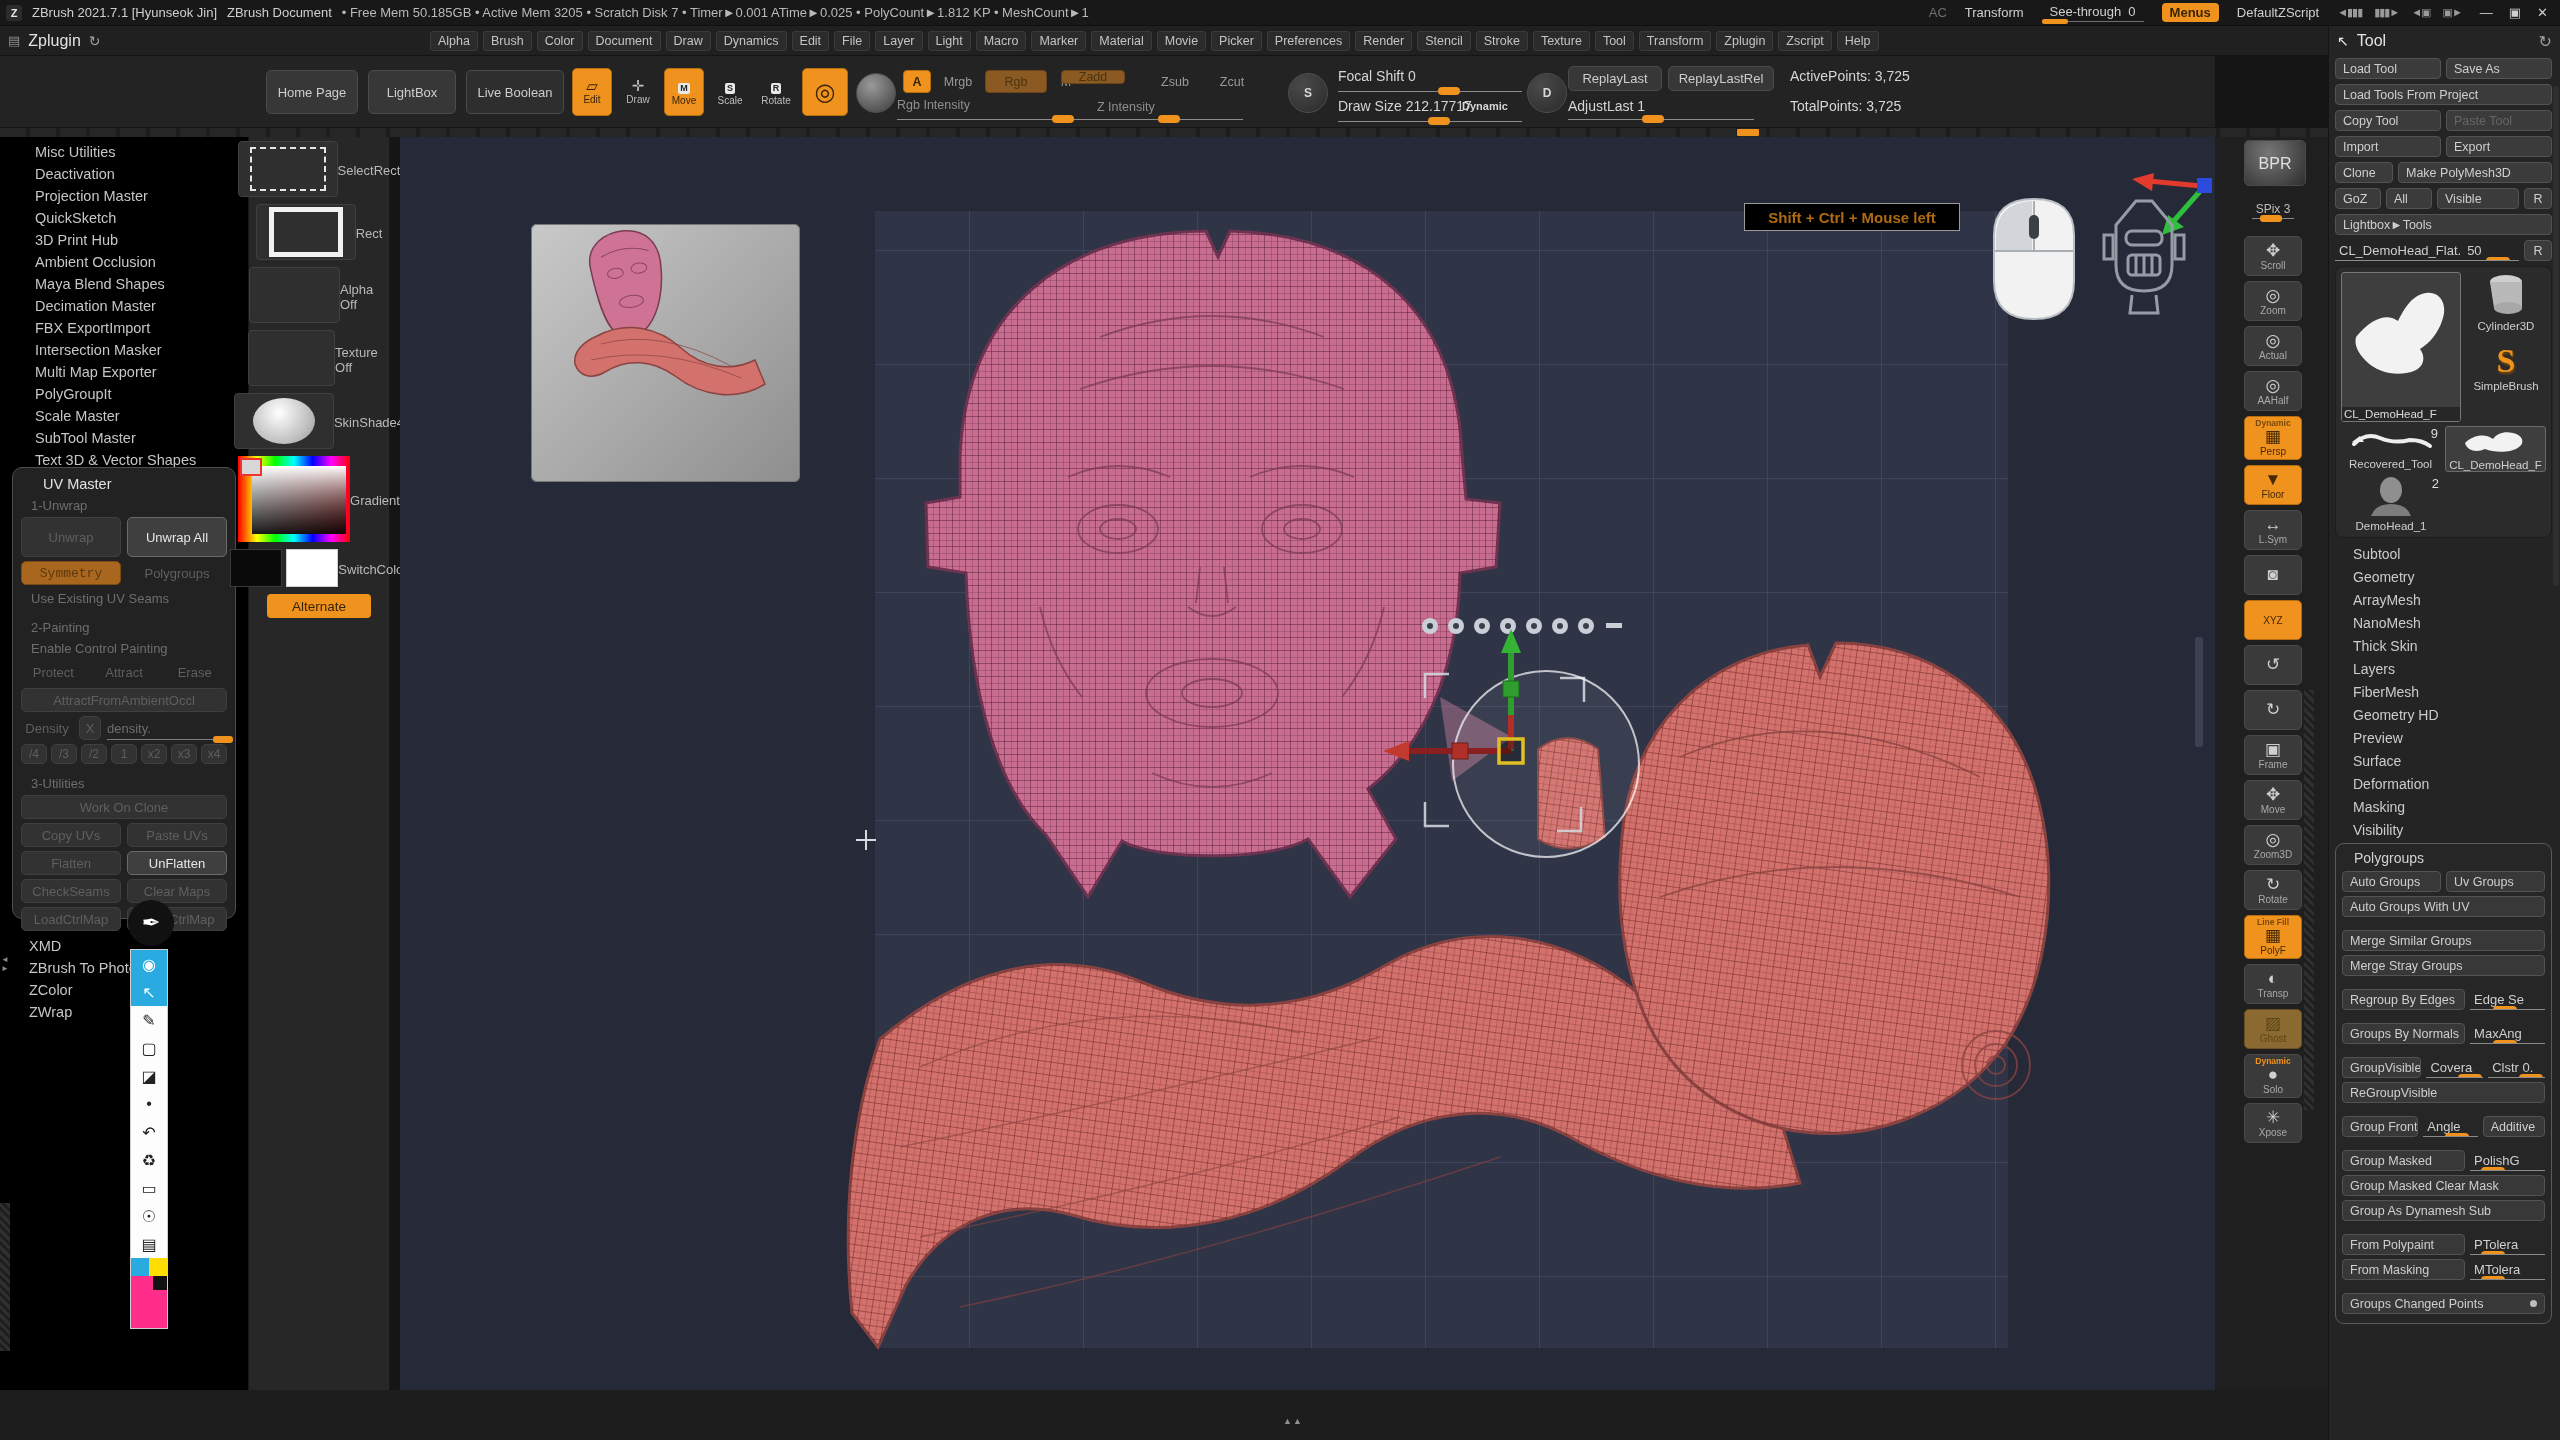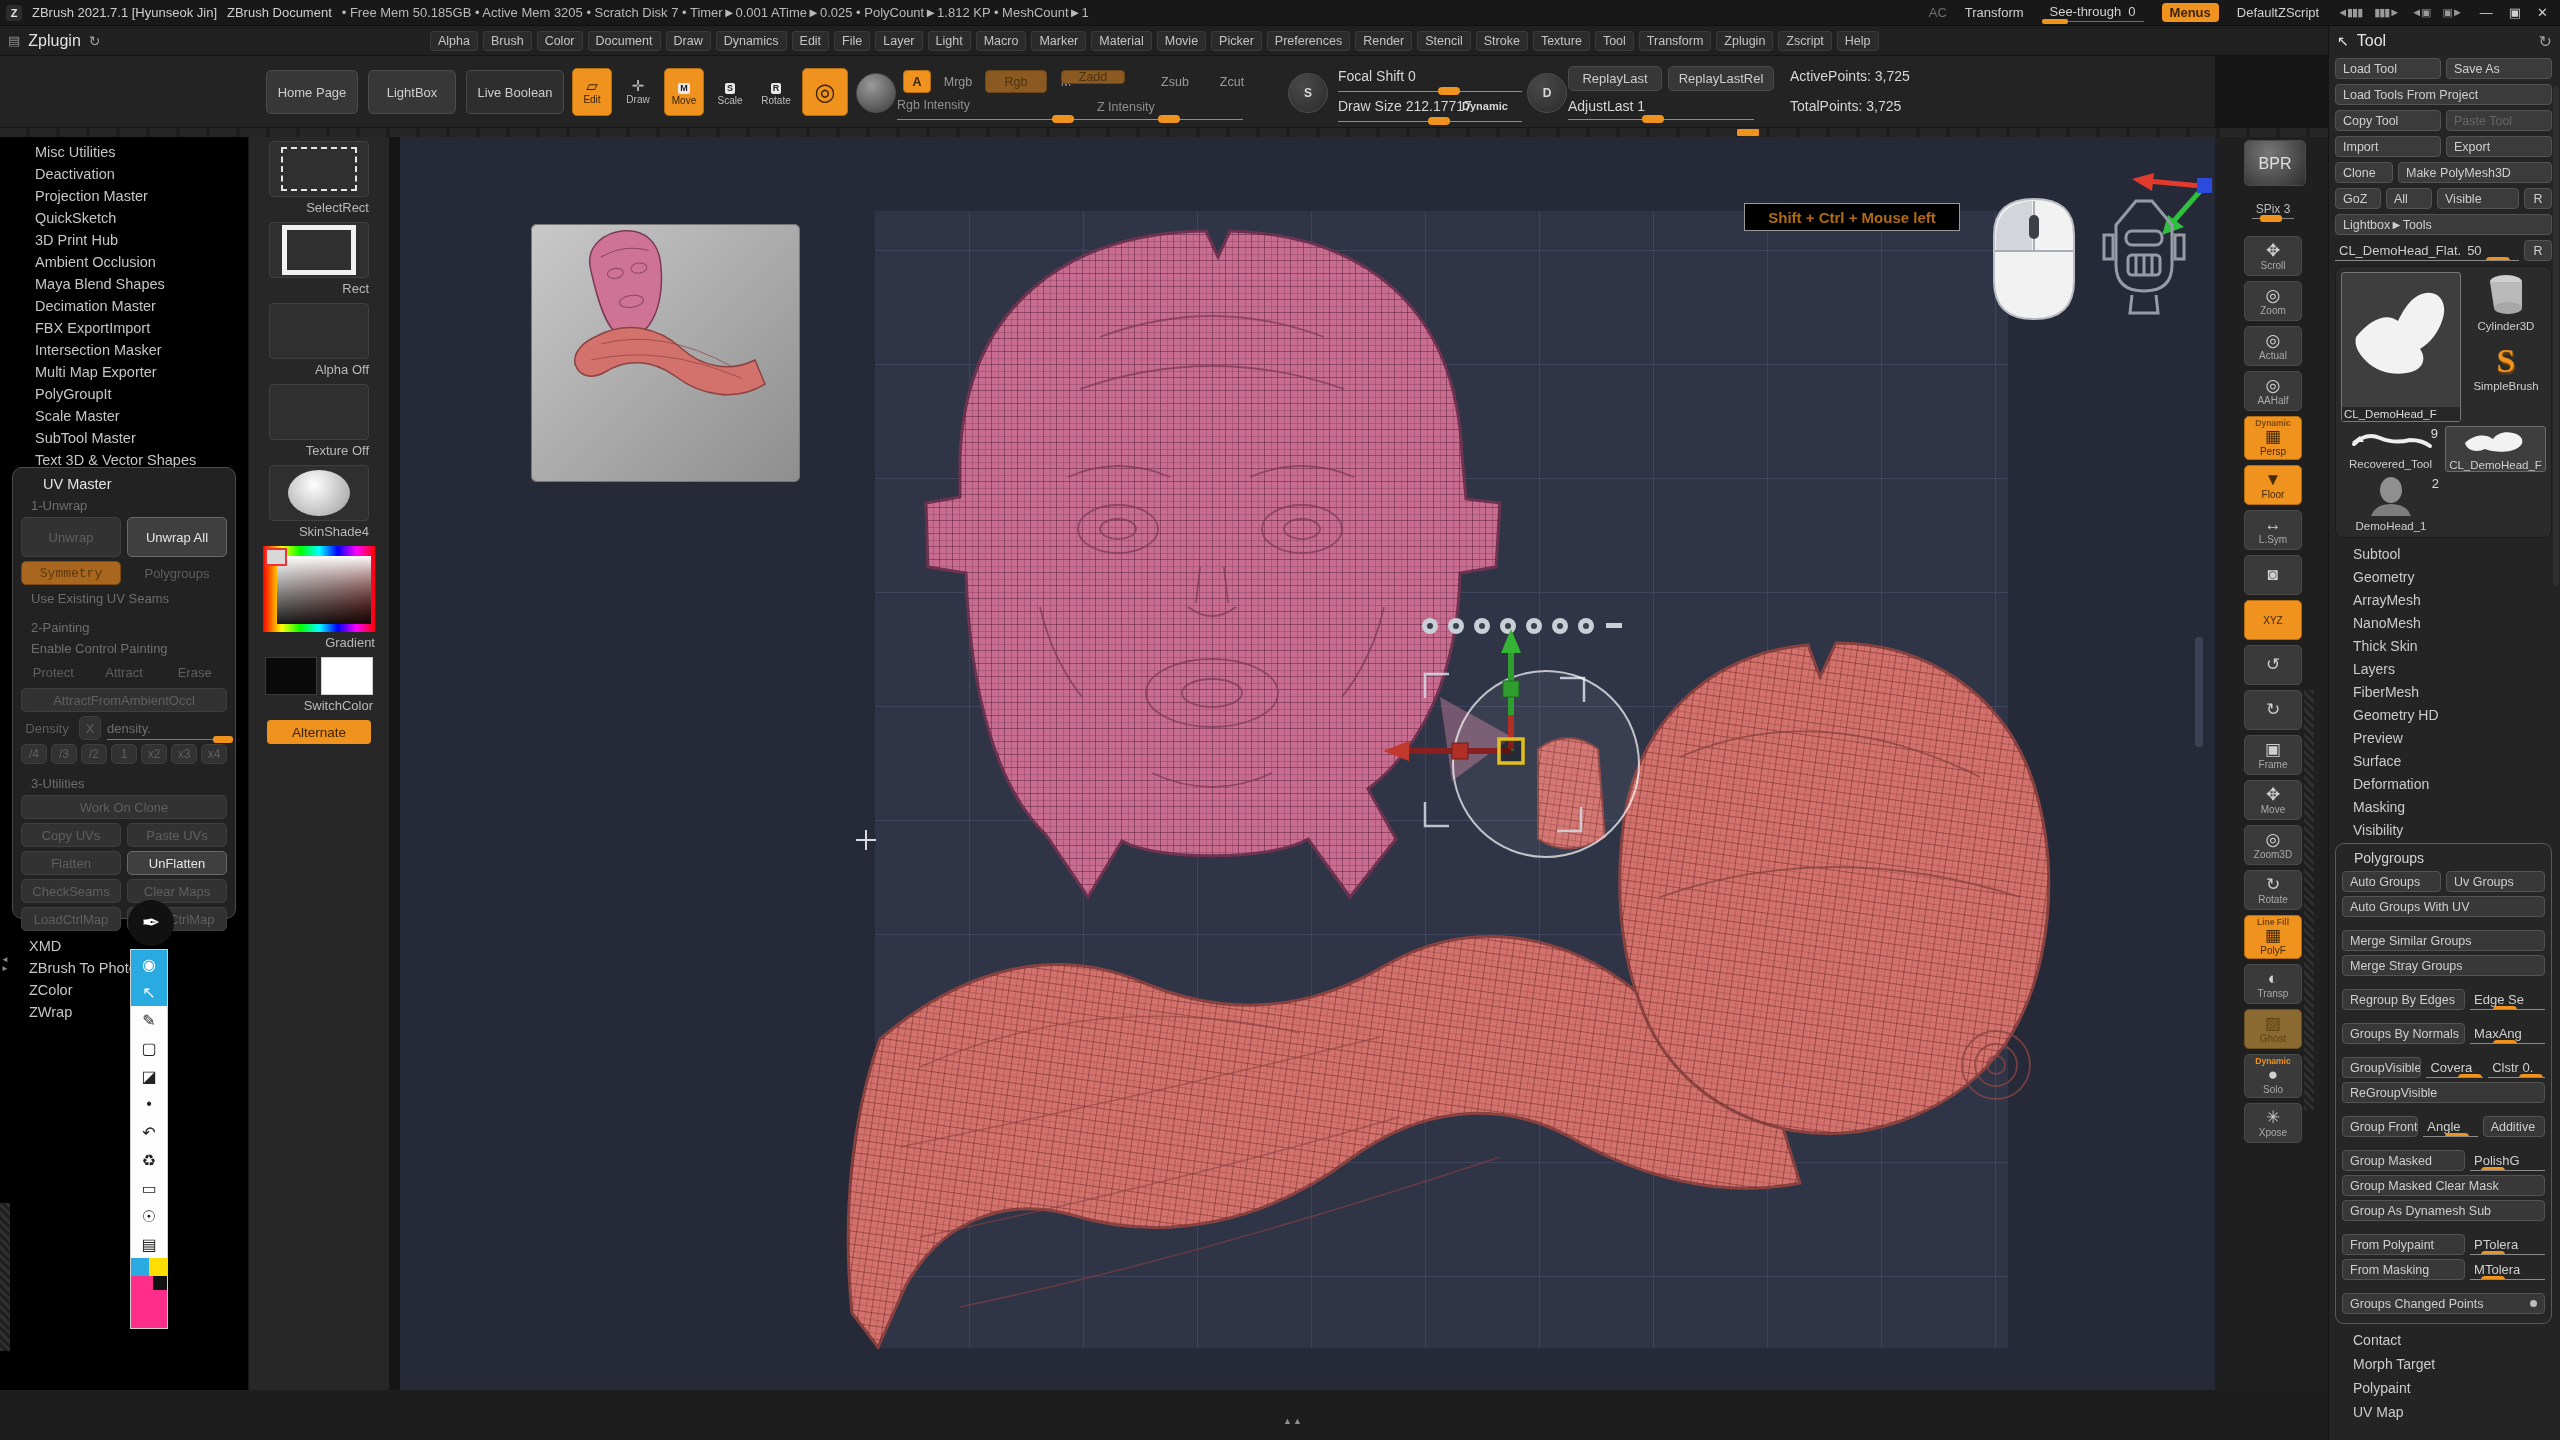--- a/index.html
+++ b/index.html
@@ -81,21 +81,21 @@
   .xcolors{display:flex;height:18px;}
   .xc1{flex:1;background:#29abe2;}
   .xc2{flex:1;background:#ffdd00;}
   .xmag{position:relative;height:52px;background:#ff2e8a;}
   .xmag i{position:absolute;right:0;top:0;width:14px;height:14px;background:#111;}
   .zp-edgearrows{position:absolute;left:0px;top:818px;width:10px;color:#8a8a8a;font-size:8px;line-height:9px;text-align:center;}
   .hatch{background:repeating-linear-gradient(45deg,#2f2f2f 0 3px,#1e1e1e 3px 6px);}
   
   .tray{left:248px;top:137px;width:142px;height:1253px;background:#272727;border-left:1px solid #171717;
         border-right:1px solid #171717;box-sizing:border-box;display:flex;flex-direction:column;align-items:center;padding-top:4px;}
-  .tr-block{display:flex;flex-direction:column;align-items:flex-end;margin-bottom:7px;}
+  .tr-block{display:flex;flex-direction:row;align-items:center;margin-bottom:7px;}
   .tr-thumb{width:100px;height:56px;background:#2f2f2f;border:1px solid #404040;border-radius:4px;
             display:flex;align-items:center;justify-content:center;box-sizing:border-box;}
   .tr-label{font-size:13px;color:#b9b9b9;margin-top:3px;}
   .dashrect{width:72px;height:40px;border:2px dashed #e6e6e6;}
   .solidrect{width:64px;height:40px;border:5px solid #f2f2f2;}
   .sphere{width:62px;height:46px;border-radius:50%;background:radial-gradient(circle at 42% 32%,#ffffff,#b9b9b9 70%,#8f8f8f);}
   .gradpick{width:112px;height:86px;position:relative;
      background:linear-gradient(90deg,#f00,#ff0,#0f0,#0ff,#00f,#f0f,#f00);}
   .gradpick .inner{position:absolute;left:14px;top:10px;right:4px;bottom:8px;
      background:linear-gradient(to bottom,rgba(255,255,255,1),rgba(255,255,255,0)),linear-gradient(to right,#fff,#c33);
@@ -939,21 +939,15 @@
       </div>
       <div class="pg-gap"></div>
       <div class="prow">
           <div class="pbtn" data-interactable="true">
             <span>Groups Changed Points</span>
             <span class="dot"></span>
           </div>
         </div>
     </div>
 
-    <div class="tp-bottom">
-        <div class="sec" data-interactable="true">Contact</div>
-        <div class="sec" data-interactable="true">Morph Target</div>
-        <div class="sec" data-interactable="true">Polypaint</div>
-        <div class="sec" data-interactable="true">UV Map</div>
-      </div>
   </div>
   <div class="tp-scroll" data-interactable="true"></div>
 </div>
 
 </body></html>

